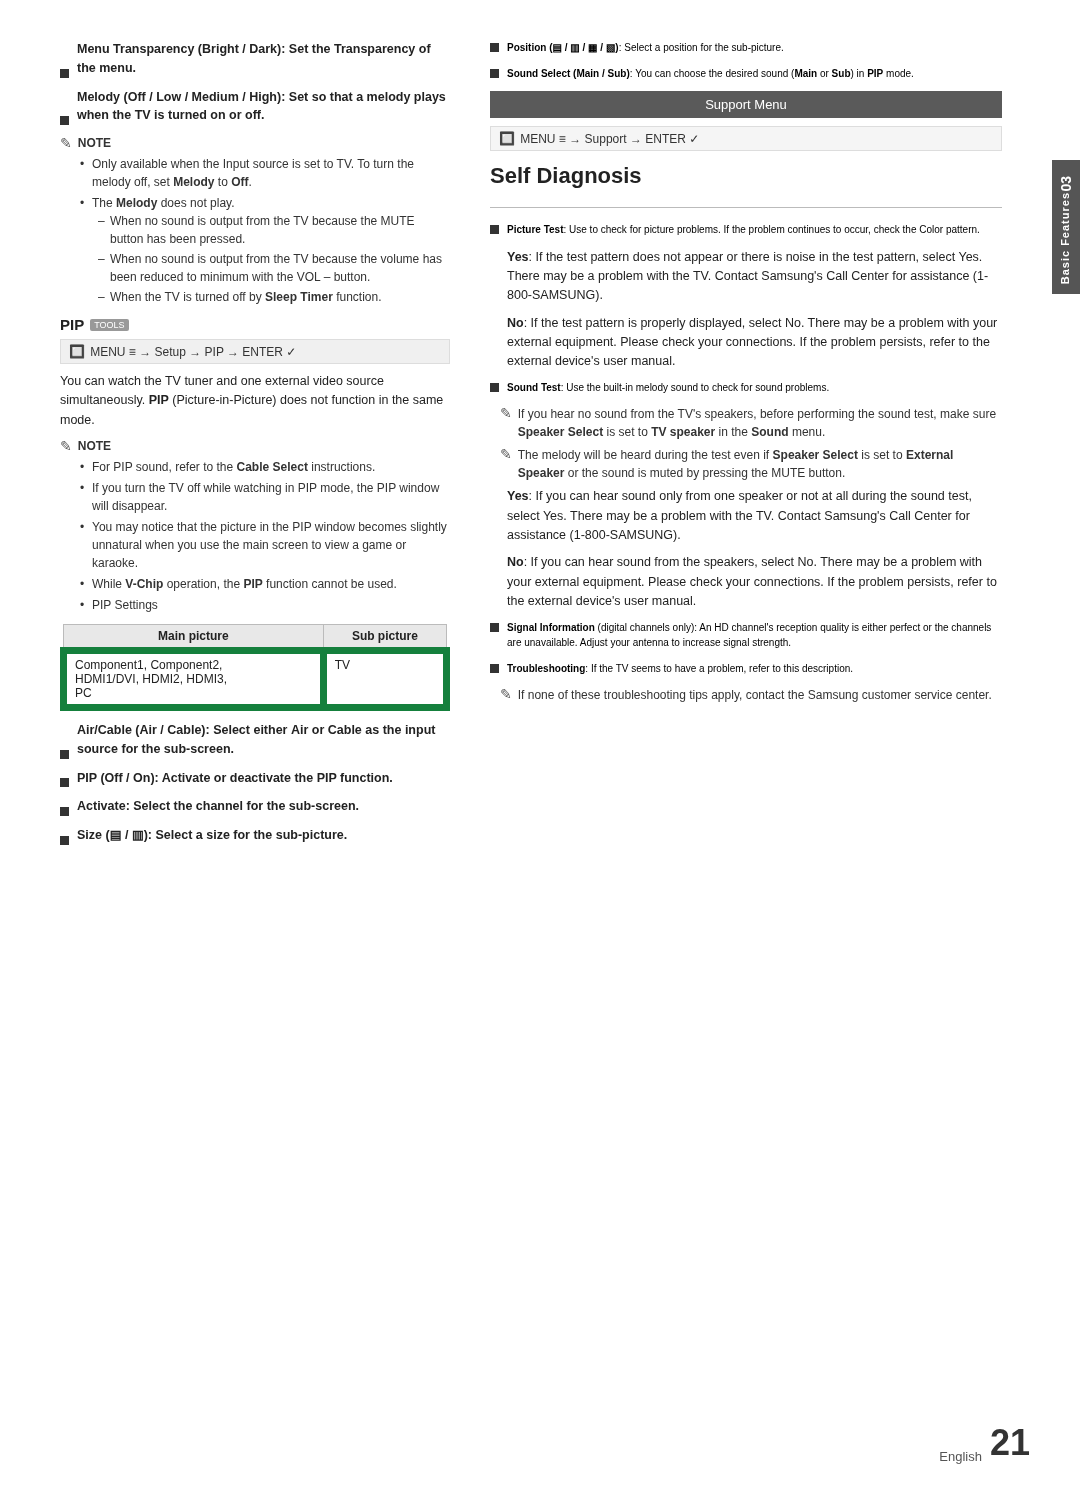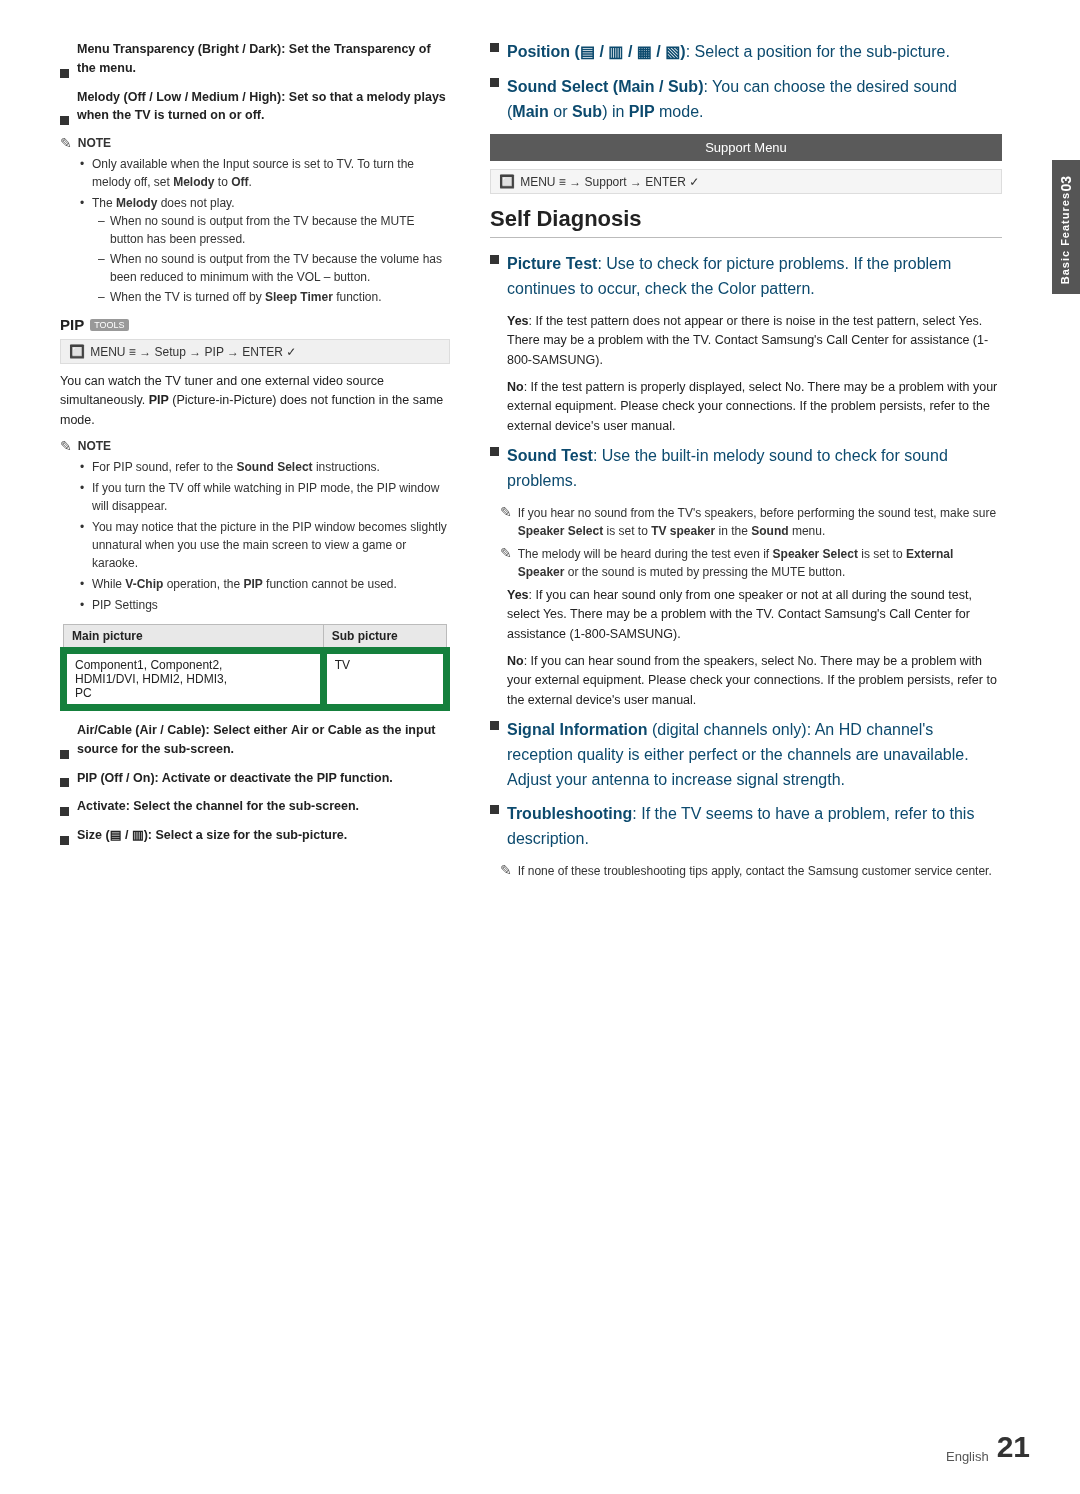--- a/index.html
+++ b/index.html
@@ -196,21 +196,21 @@
       width: 100%;
       border-collapse: collapse;
       margin: 8px 0 10px 0;
       font-size: 12px;
     }
     .pip-table th {
       background: #e8e8e8;
       border: 1px solid #bbb;
       padding: 4px 8px;
       font-weight: bold;
-      text-align: left;
+      text-align: center;
     }
     .pip-table td {
       border: 7px solid #15803d;
       padding: 4px 8px;
       vertical-align: top;
     }
 
     
     .support-menu-box {
       background: #5a5a5a;
@@ -231,42 +231,42 @@
       background: #f5f5f5;
       border: 1px solid #ddd;
     }
 
     
     .self-diag-heading {
       font-size: 22px;
       font-weight: bold;
       color: #222;
       border-bottom: 1px solid #bbb;
-      padding-bottom: 5px;
+      padding-bottom: 18px;
       margin-bottom: 14px;
     }
 
     
     .r-bullet-item {
       display: flex;
       align-items: flex-start;
       margin-bottom: 10px;
     }
     .r-bullet-square {
       width: 9px;
       height: 9px;
       background: #333;
       flex-shrink: 0;
       margin-top: 3px;
       margin-right: 8px;
     }
     .r-bullet-text {
-      font-size: 16px;
+      font-size: 10px;
       line-height: 1.55;
-      color: #0c4a6e;
+      color: #000000;
     }
 
     
     .pencil-note {
       display: flex;
       align-items: flex-start;
       margin: 5px 0 5px 10px;
     }
     .pencil-icon-wrap {
       font-size: 14px;
@@ -287,21 +287,21 @@
       right: 50px;
       display: flex;
       align-items: flex-end;
       gap: 8px;
     }
     .footer-english {
       font-size: 13px;
       color: #555;
     }
     .footer-number {
-      font-size: 30px;
+      font-size: 36px;
       font-weight: bold;
       color: #333;
     }
   </style>
 </head>
 <body>
 
 <div class="page-container">
 
   <div class="side-tab">
@@ -359,21 +359,21 @@
       <div class="body-text">
         You can watch the TV tuner and one external video source simultaneously. <strong>PIP</strong> (Picture-in-Picture) does not function in the same mode.
       </div>
 
       <div class="note-section">
         <div class="note-header">
           <span class="note-icon">✎</span>
           <span class="note-label">NOTE</span>
         </div>
         <div class="note-items">
-          <div class="note-item">For PIP sound, refer to the <strong>Sound Select</strong> instructions.</div>
+          <div class="note-item">For PIP sound, refer to the <strong>Cable Select</strong> instructions.</div>
           <div class="note-item">If you turn the TV off while watching in PIP mode, the PIP window will disappear.</div>
           <div class="note-item">You may notice that the picture in the PIP window becomes slightly unnatural when you use the main screen to view a game or karaoke.</div>
           <div class="note-item">While <strong>V-Chip</strong> operation, the <strong>PIP</strong> function cannot be used.</div>
           <div class="note-item">PIP Settings</div>
         </div>
       </div>
 
       <table class="pip-table">
         <thead>
           <tr>

